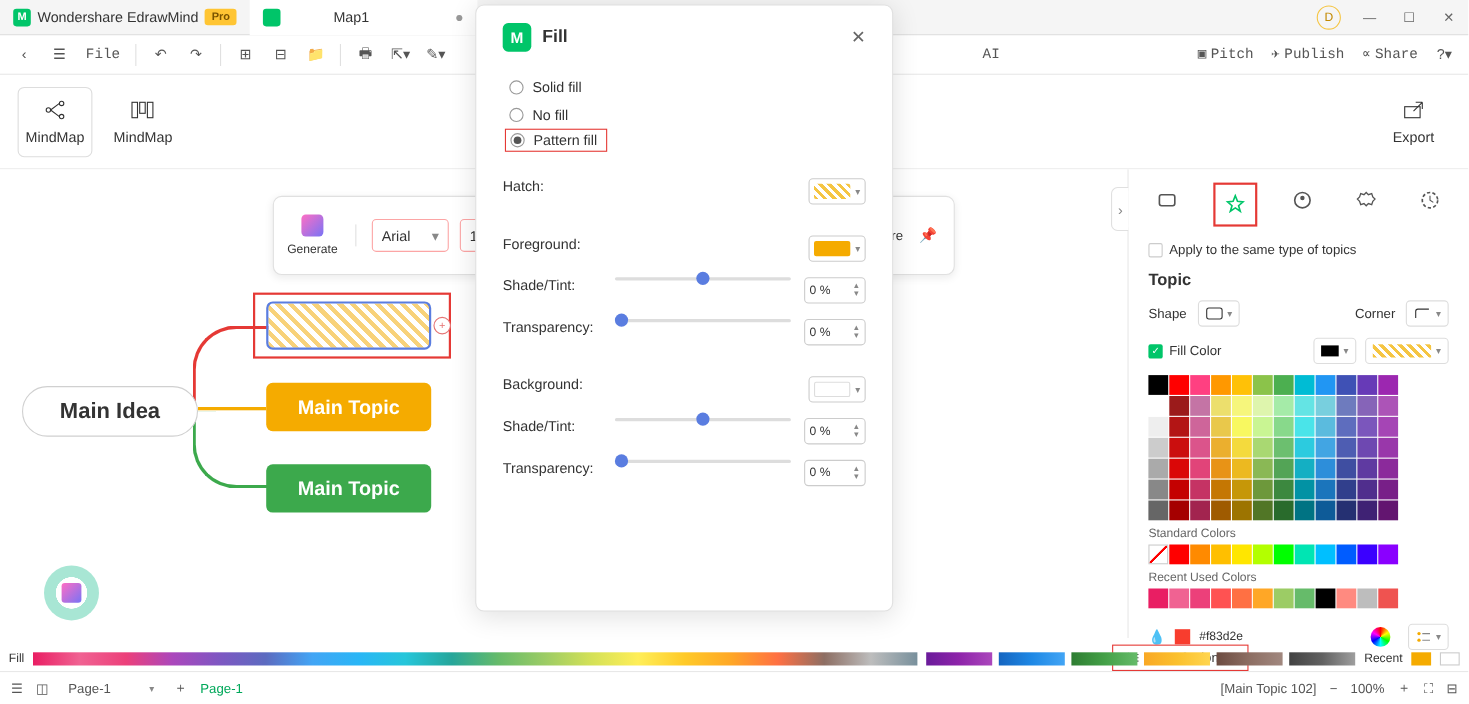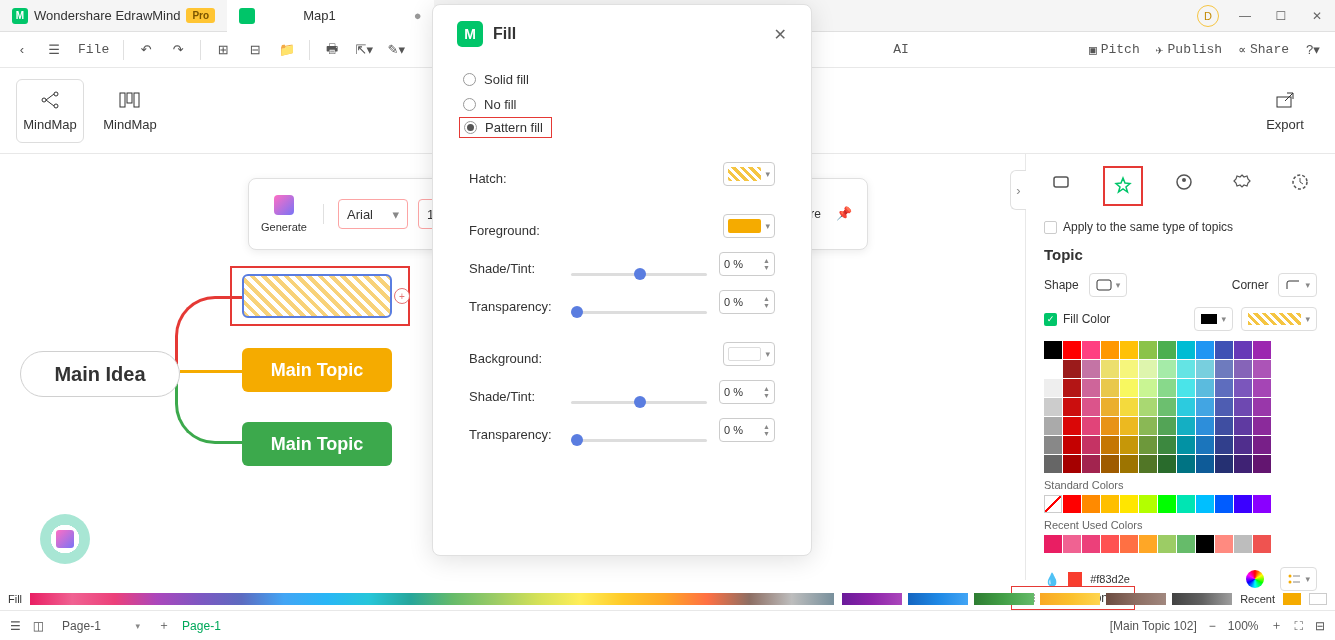--- a/index.html
+++ b/index.html
@@ -45,21 +45,21 @@
 .ft-btn.bold { color: #3ca94c; font-weight: bold; }
 .dialog { position: absolute; left: 432px; top: 4px; width: 380px; height: 552px; background: #fff; border: 1px solid #e0e0e0; border-radius: 8px; box-shadow: 0 4px 24px rgba(0,0,0,0.12); padding: 16px 24px; }
 .dlg-header { display: flex; align-items: center; gap: 10px; margin-bottom: 20px; }
 .dlg-icon { width: 26px; height: 26px; background: #00c569; border-radius: 5px; display: flex; align-items: center; justify-content: center; color: #fff; font-weight: bold; font-size: 14px; }
 .dlg-title { font-size: 16px; font-weight: 600; flex: 1; }
 .dlg-close { color: #666; font-size: 16px; }
 .radio-row { display: flex; align-items: center; gap: 8px; padding: 5px 0; margin-left: 6px; }
 .radio { width: 13px; height: 13px; border: 1px solid #999; border-radius: 50%; display: inline-flex; align-items: center; justify-content: center; }
 .radio.sel::after { content: ''; width: 7px; height: 7px; background: #555; border-radius: 50%; }
 .pattern-highlight { border: 1.5px solid #e53935; padding: 2px 8px 2px 4px; display: inline-flex; align-items: center; gap: 8px; }
-.field-row { display: flex; align-items: flex-end; margin: 14px 12px; }
+.field-row { display: flex; align-items: flex-start; margin: 14px 0; }
 .field-label { width: 90px; }
 .swatch-dd { width: 52px; height: 24px; border: 1px solid #ccc; border-radius: 4px; display: flex; align-items: center; padding: 0 4px; gap: 4px; margin-left: auto; }
 .swatch-inner { flex: 1; height: 14px; border-radius: 2px; }
 .sw-hatch { background: repeating-linear-gradient(45deg, #f5c542 0 3px, #fff 3px 6px); }
 .sw-orange { background: #f5ab00; }
 .sw-white { background: #fff; border: 1px solid #ddd; }
 .slider-track { flex: 1; height: 3px; background: #ddd; border-radius: 2px; margin: 0 12px; position: relative; }
 .slider-thumb { position: absolute; top: -5px; width: 12px; height: 12px; background: #5a7de0; border-radius: 50%; }
 .spin { width: 56px; height: 24px; border: 1px solid #ccc; border-radius: 4px; display: flex; align-items: center; padding: 0 4px; font-size: 11px; }
 .spin-arrows { margin-left: auto; display: flex; flex-direction: column; font-size: 7px; color: #888; line-height: 7px; }

